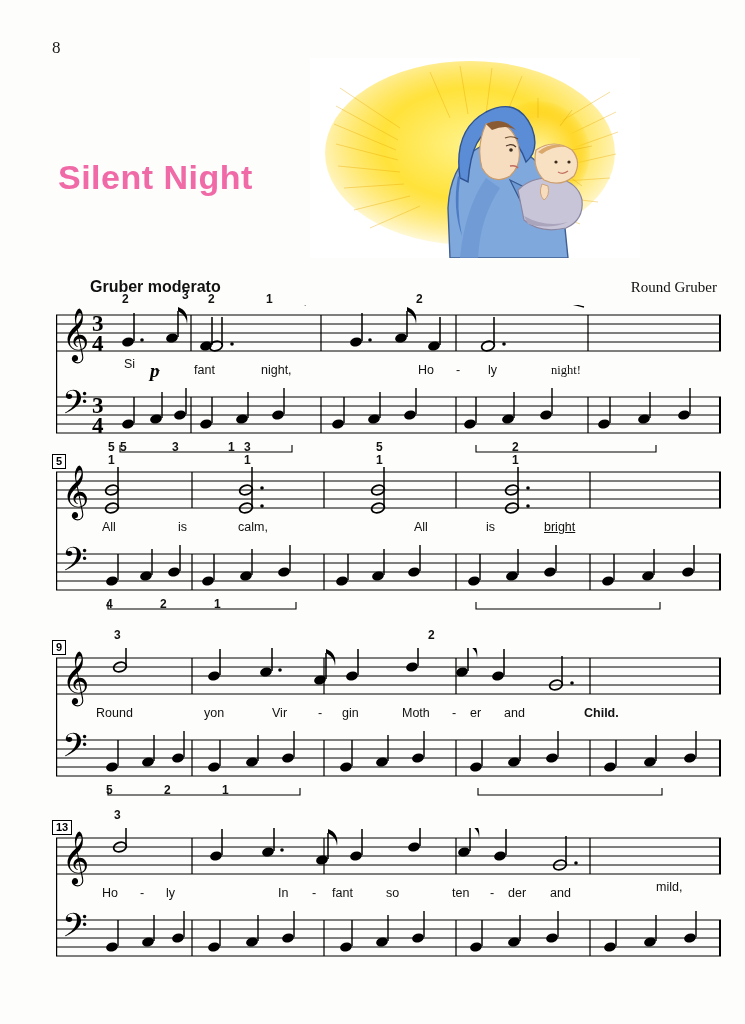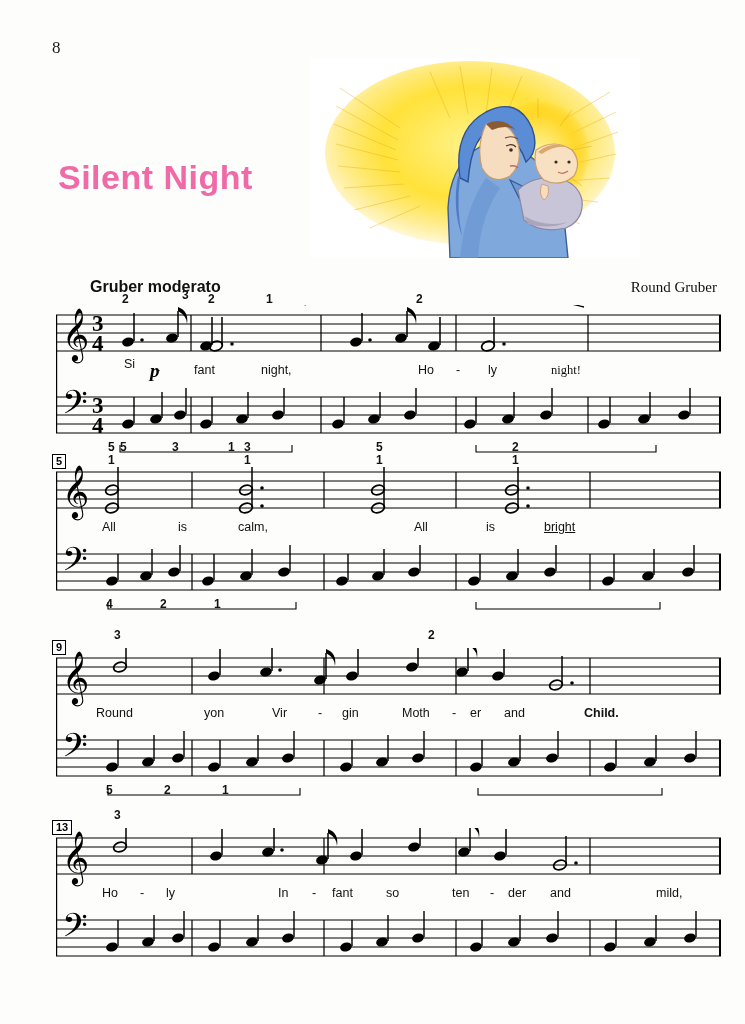--- a/index.html
+++ b/index.html
@@ -716,17 +716,17 @@
       <span class="lyric" style="left:84px; top:58px;">-</span>
       <span class="lyric" style="left:110px; top:58px;">ly</span>
       <span class="lyric" style="left:222px; top:58px;">In</span>
       <span class="lyric" style="left:256px; top:58px;">-</span>
       <span class="lyric" style="left:276px; top:58px;">fant</span>
       <span class="lyric" style="left:330px; top:58px;">so</span>
       <span class="lyric" style="left:396px; top:58px;">ten</span>
       <span class="lyric" style="left:434px; top:58px;">-</span>
       <span class="lyric" style="left:452px; top:58px;">der</span>
       <span class="lyric" style="left:494px; top:58px;">and</span>
-      <span class="lyric" style="left:556px; top:58px;padding-left:44px;">mild,</span>
+      <span class="lyric" style="left:556px; top:52px;padding-left:44px;">mild,</span>
     </div>
   </div>
 
 </div>
 
 </body></html>

